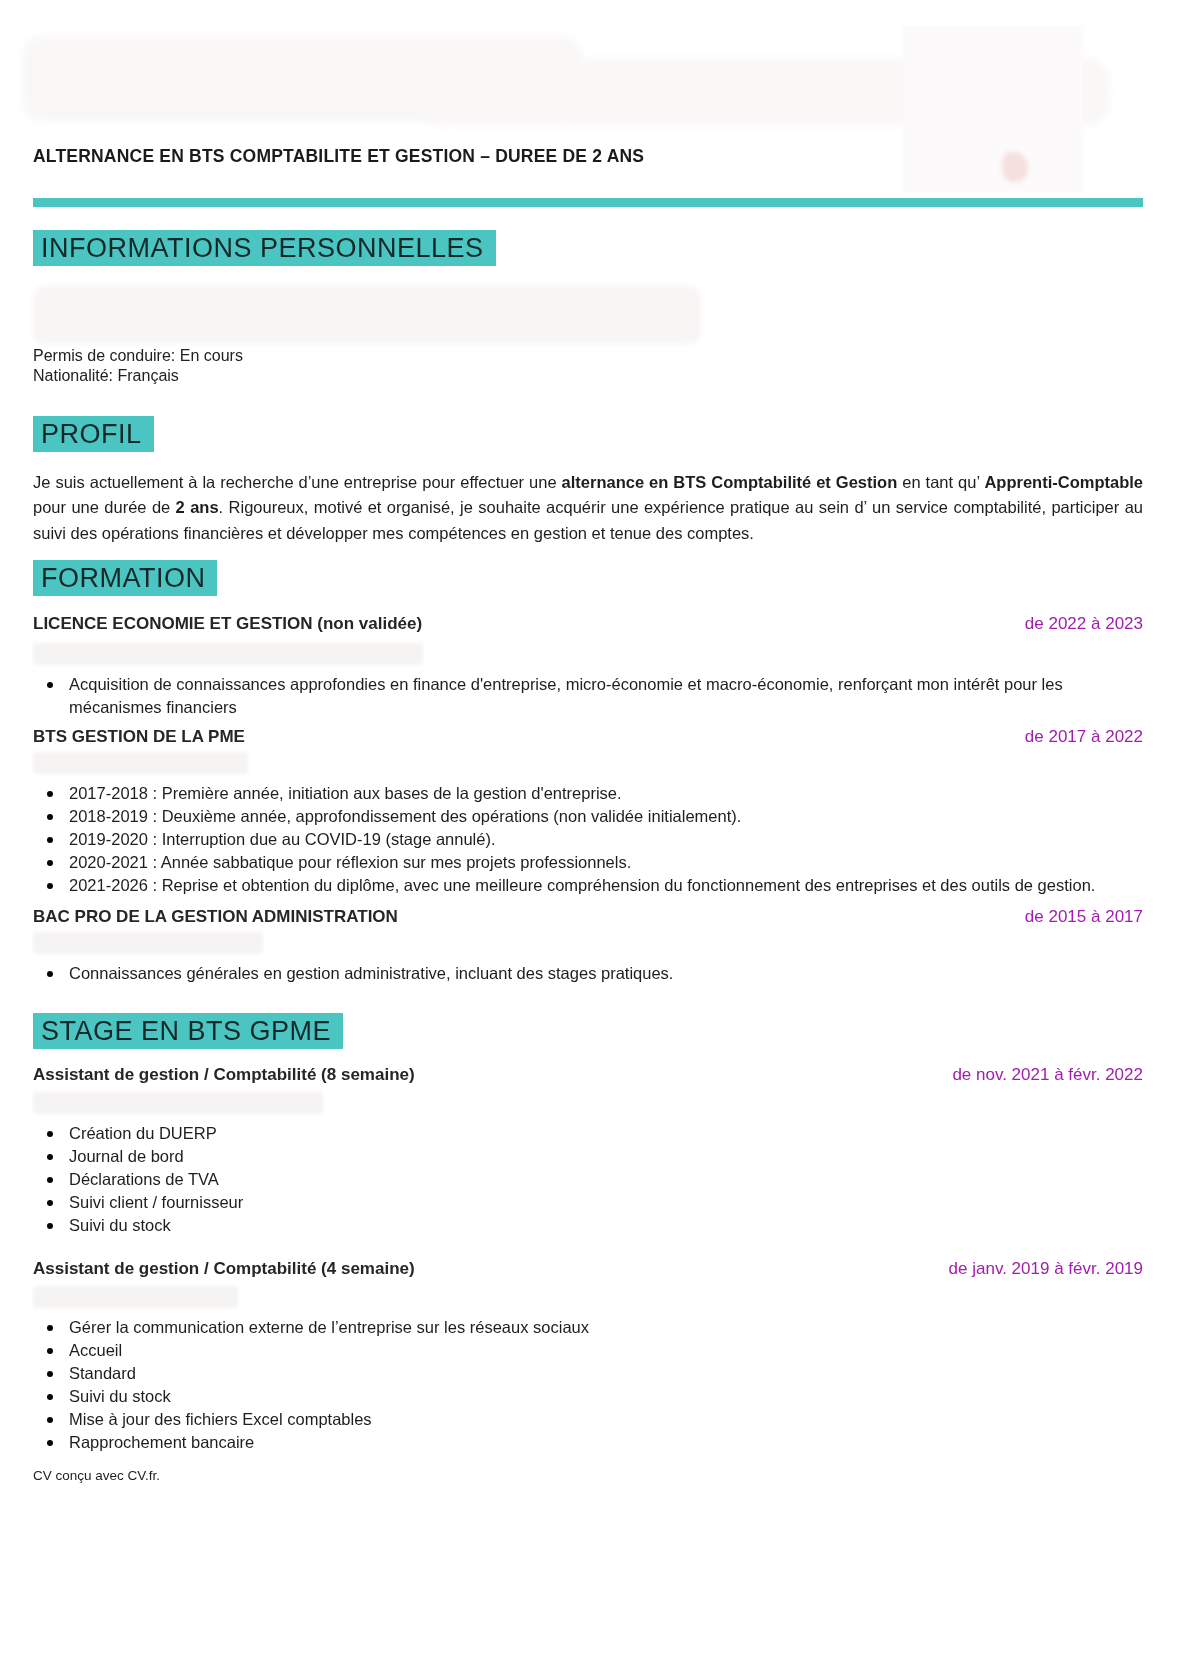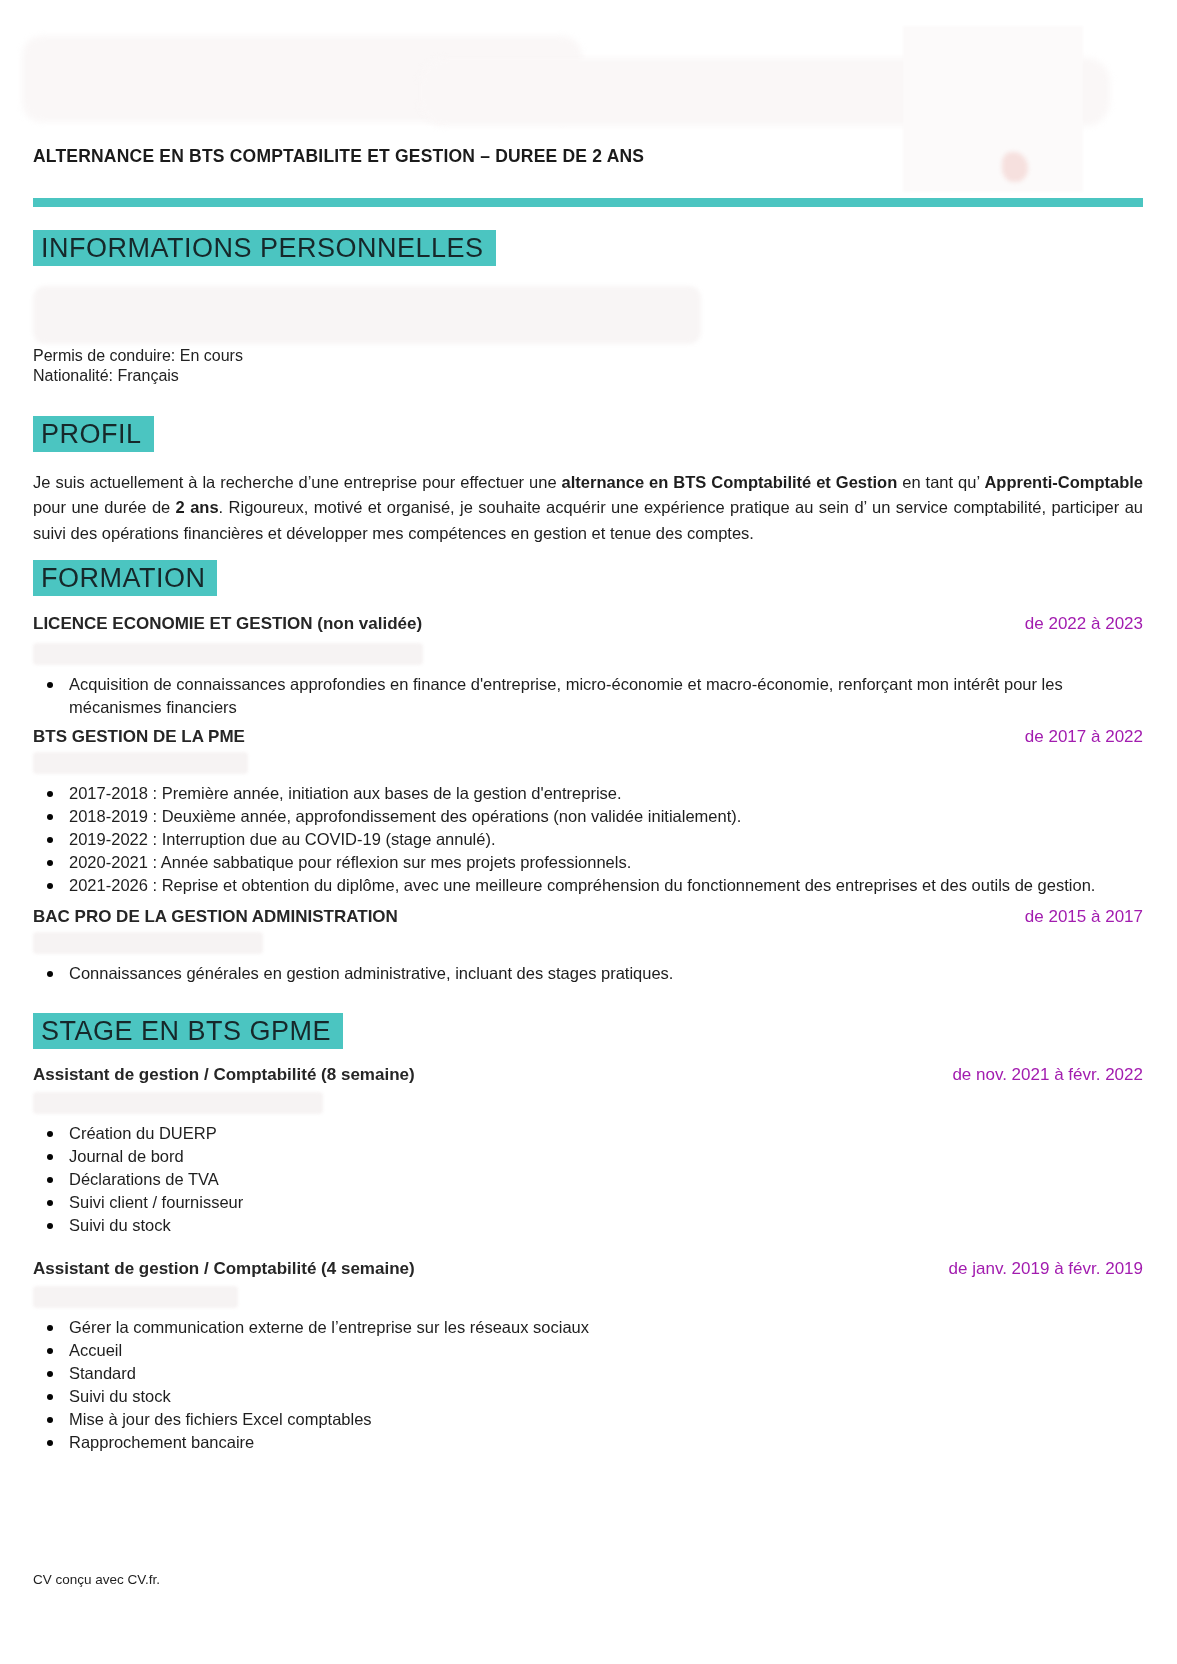--- a/index.html
+++ b/index.html
@@ -53,21 +53,21 @@
   ul.bullets li { position:relative; padding-left:36px; font-size:16.5px;
                   line-height:23px; color:#1e1e1e; }
   ul.bullets li::before { content:""; position:absolute; left:14px; top:9px;
                   width:6px; height:6px; border-radius:50%; background:#050505; }
 
   
   .mt18{margin-top:18px;} .mt10{margin-top:10px;} .mt8{margin-top:8px;}
   .mt6{margin-top:6px;} .mt9{margin-top:9px;} .mt16{margin-top:16px;}
   .mt22{margin-top:22px;text-align:right;}
 
-  .footer { position:absolute; left:33px; top:1572px; font-size:13.5px; color:#1f1f1f; }
+  .footer { position:absolute; left:33px; top:1468px; font-size:13.5px; color:#1f1f1f; }
 </style>
 </head>
 <body>
 
 <div class="page">
 
   <div class="blob blob-name"></div>
   <div class="blob blob-name2"></div>
   <div class="blob blob-photo"></div>
   <div class="pink-mark"></div>
@@ -104,21 +104,21 @@
   </ul>
 
   <div class="entry-header mt8">
     <span class="entry-title">BTS GESTION DE LA PME</span>
     <span class="entry-date">de 2017 à 2022</span>
   </div>
   <div class="redact mt6" style="width:215px;"></div>
   <ul class="bullets mt9">
     <li>2017-2018 : Première année, initiation aux bases de la gestion d'entreprise.</li>
     <li>2018-2019 : Deuxième année, approfondissement des opérations (non validée initialement).</li>
-    <li>2019-2022 : Interruption due au COVID-19 (stage annulé).</li>
+    <li>2019-2020 : Interruption due au COVID-19 (stage annulé).</li>
     <li>2020-2021 : Année sabbatique pour réflexion sur mes projets professionnels.</li>
     <li>2021-2026 : Reprise et obtention du diplôme, avec une meilleure compréhension du fonctionnement des entreprises et des outils de gestion.</li>
   </ul>
 
   <div class="entry-header mt10">
     <span class="entry-title">BAC PRO DE LA GESTION ADMINISTRATION</span>
     <span class="entry-date">de 2015 à 2017</span>
   </div>
   <div class="redact mt6" style="width:230px;"></div>
   <ul class="bullets">

